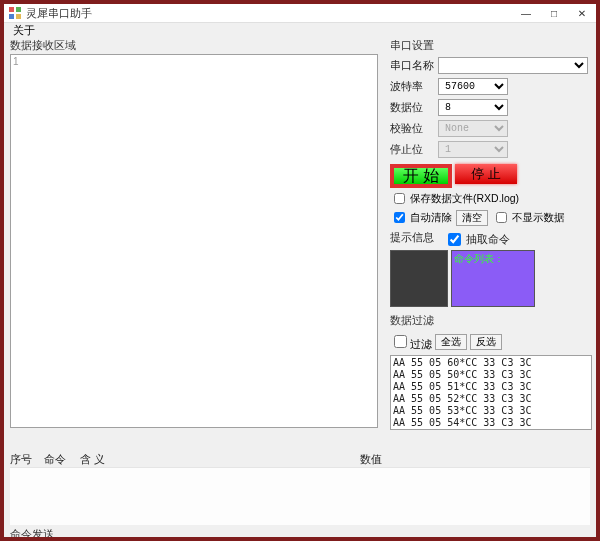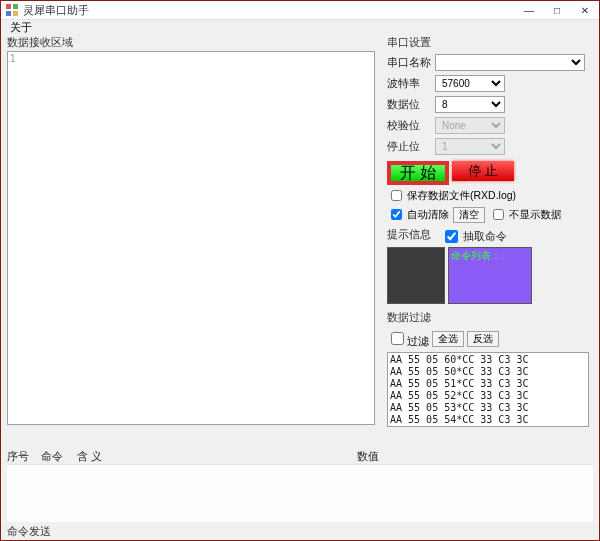--- a/index.html
+++ b/index.html
@@ -1,37 +1,37 @@
 <!DOCTYPE html>
 <html><head>
 <meta charset="utf-8">
 <style>
   * { box-sizing: border-box; }
   html,body { margin:0; padding:0; font-family:"Microsoft YaHei","SimSun",Arial,sans-serif; font-size:11px; background:#f0f0f0; }
-  .window { width:600px; height:541px; background:#f0f0f0; border:1px solid #7f1d1d; display:flex; flex-direction:column; overflow:hidden; }
+  .window { width:600px; height:541px; background:#f0f0f0; border:4px solid #7f1d1d; display:flex; flex-direction:column; overflow:hidden; }
   .titlebar { height:22px; background:#fff; display:flex; align-items:center; justify-content:space-between; padding:0 0 0 4px; border-bottom:1px solid #e0e0e0; }
   .titlebar-left { display:flex; align-items:center; gap:4px; }
   .title-icon { width:14px; height:14px; display:inline-flex; }
   .title-text { font-size:11px; color:#333; }
   .win-btns { display:flex; }
   .win-btn { width:28px; height:18px; display:flex; align-items:center; justify-content:center; font-size:10px; color:#333; }
   .menubar { height:18px; background:#f0f0f0; padding:0 9px; display:flex; align-items:center; font-size:11px; }
   .content { flex:1; display:flex; flex-direction:column; padding:0 6px; }
   .upper { flex:0 0 388px; display:flex; gap:4px; }
   .recv-area { flex:0 0 368px; }
   .recv-area .fieldset-label { font-size:11px; color:#333; margin-bottom:1px; }
   .recv-box { width:368px; height:374px; background:#fff; border:1px solid #a0a0a0; position:relative; }
   .recv-box .gutter { position:absolute; left:2px; top:1px; font-size:10px; color:#999; }
   .side-panel { flex:1; padding:0 0 0 8px; }
   .section-label { font-size:11px; color:#333; margin-bottom:4px; }
   .form-row { display:flex; align-items:center; margin-bottom:4px; }
   .form-label { width:48px; font-size:11px; color:#222; }
   .select { border:1px solid #a0a0a0; background:#fff; font-size:10px; height:17px; padding:0 2px; }
   .select.long { width:150px; }
-  .select.short { width:70px; }
+  .select.short { width:70px;font-family:Liberation Mono, monospace; }
   .select.disabled { background:#e5e5e5; color:#888; }
   .btn-row { display:flex; gap:3px; margin:6px 0 2px 0; }
   .btn-start { width:62px; height:24px; border:4px solid #de3030; background:linear-gradient(#5dff5d,#00d000); color:#000; font-size:16px; display:flex; align-items:center; justify-content:center; }
   .btn-stop { width:62px; height:20px; background:linear-gradient(#ff5a5a,#d60000); color:#000; font-size:13px; display:flex; align-items:center; justify-content:center; border:0; box-shadow:0 0 3px rgba(255,0,0,.6); }
   .chk-row { display:flex; align-items:center; gap:4px; font-size:10.5px; margin-top:2px; flex-wrap:wrap; }
   .chk-row label { display:flex; align-items:center; gap:2px; white-space:nowrap; }
   .chk-row input[type=checkbox] { width:11px; height:11px; }
   .small-btn { border:1px solid #a0a0a0; background:#f4f4f4; font-size:10px; height:16px; padding:0 5px; }
   .dual-labels { display:flex; gap:10px; margin-top:4px; font-size:11px; color:#222; }
   .dual-boxes { display:flex; gap:3px; margin-top:1px; }

